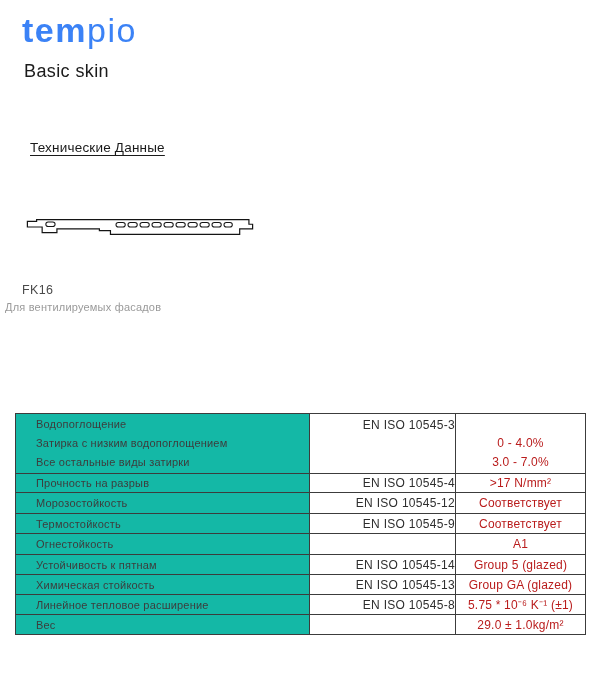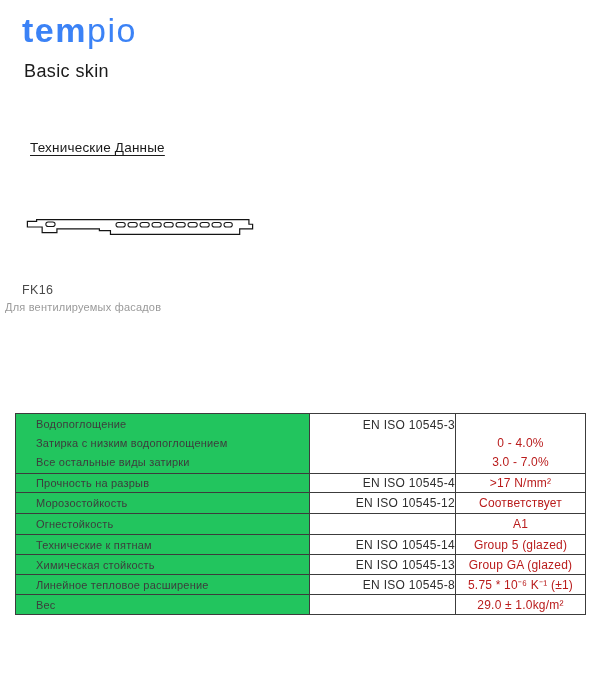--- a/index.html
+++ b/index.html
@@ -28,21 +28,21 @@
 
   
   .spec-table{
     position:absolute;left:15px;top:413px;width:571px;
     border-collapse:collapse;table-layout:fixed;
   }
   .spec-table td{
     border:1px solid #3c3c3c;
     padding:0;vertical-align:middle;
   }
-  td.c-label{width:273px;background:#22c55e;padding-left:20px;font-size:11px;color:#3d3d3d;letter-spacing:0.2px;}
+  td.c-label{width:273px;background:#14b8a6;padding-left:20px;font-size:11px;color:#3d3d3d;letter-spacing:0.2px;}
   td.c-std{width:145px;text-align:right;font-size:12px;color:#2e2e2e;letter-spacing:0.3px;}
   td.c-val{text-align:center;font-size:12px;color:#b91c1c;letter-spacing:0.2px;}
 
   tr.r-block td{height:55px;}
   tr.r-block td.c-std{vertical-align:top;padding-top:4px;}
   tr.r-block .lbl-line{line-height:19px;}
   tr.r-block .val-line{line-height:19px;min-height:19px;}
   tr.r-s td{height:18px;}
   tr.r-m td{height:19px;}
   tr.r-m2 td{height:20px;}
@@ -99,27 +99,32 @@
     <tr class="r-s">
       <td class="c-label">Прочность на разрыв</td>
       <td class="c-std">EN ISO 10545-4</td>
       <td class="c-val">&gt;17 N/mm²</td>
     </tr>
     <tr class="r-m2">
       <td class="c-label">Морозостойкость</td>
       <td class="c-std">EN ISO 10545-12</td>
       <td class="c-val">Соответствует</td>
     </tr>
+    <tr class="r-m">
+      <td class="c-label">Термостойкость</td>
+      <td class="c-std">EN ISO 10545-9</td>
+      <td class="c-val">Соответствует</td>
+    </tr>
     <tr class="r-m2">
       <td class="c-label">Огнестойкость</td>
       <td class="c-std"></td>
       <td class="c-val">A1</td>
     </tr>
     <tr class="r-m">
-      <td class="c-label">Технические к пятнам</td>
+      <td class="c-label">Устойчивость к пятнам</td>
       <td class="c-std">EN ISO 10545-14</td>
       <td class="c-val">Group 5 (glazed)</td>
     </tr>
     <tr class="r-m">
       <td class="c-label">Химическая стойкость</td>
       <td class="c-std">EN ISO 10545-13</td>
       <td class="c-val">Group GA (glazed)</td>
     </tr>
     <tr class="r-m">
       <td class="c-label">Линейное тепловое расширение</td>

